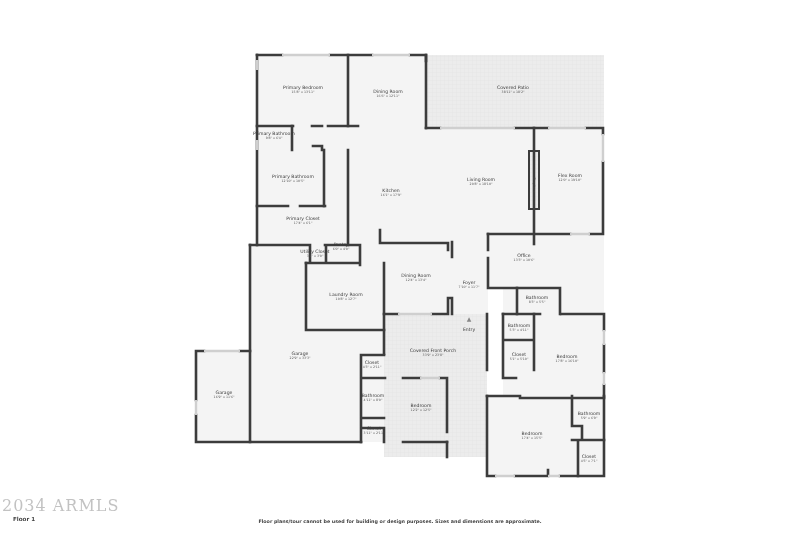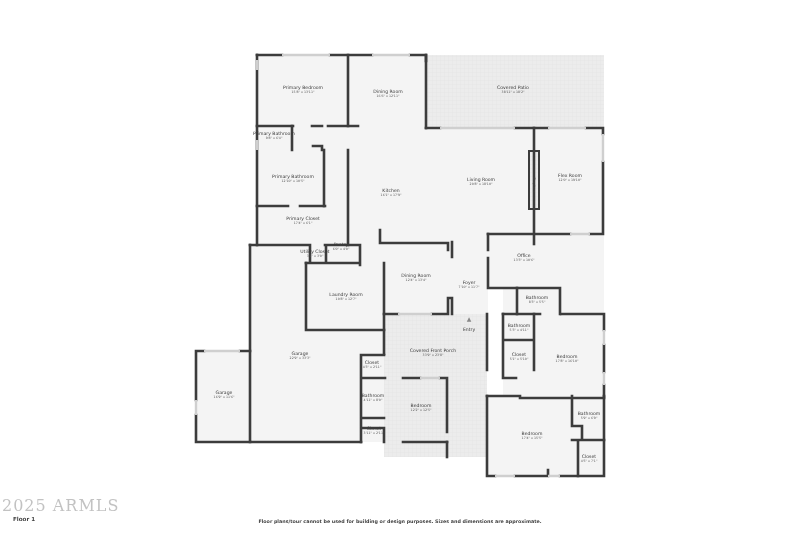--- a/index.html
+++ b/index.html
@@ -211,16 +211,16 @@
     <div class="room-label" style="left: 589px; top: 459px;">
       <div class="room-name">Closet</div>
       <div class="room-dim">4'5" x 7'1"</div>
     </div>
   </div>
 
 <div class="fireplace-label" style="left:534px; top:185px;">Fireplace</div>
 <div class="entry-arrow" style="left:469px; top:318px;">▲</div>
 <div class="room-label" style="left:469px; top:325px;"><span class="room-name">Entry</span></div>
 
-<div class="watermark">2025 ARMLS</div>
+<div class="watermark">2034 ARMLS</div>
 <div class="address">15075 E Valley Dr, Scottsdale, AZ 85255</div>
 <div class="floor">Floor 1</div>
 <div class="disclaimer">Floor plans/tour cannot be used for building or design purposes. Sizes and dimensions are approximate.</div>
 
 </body></html>

